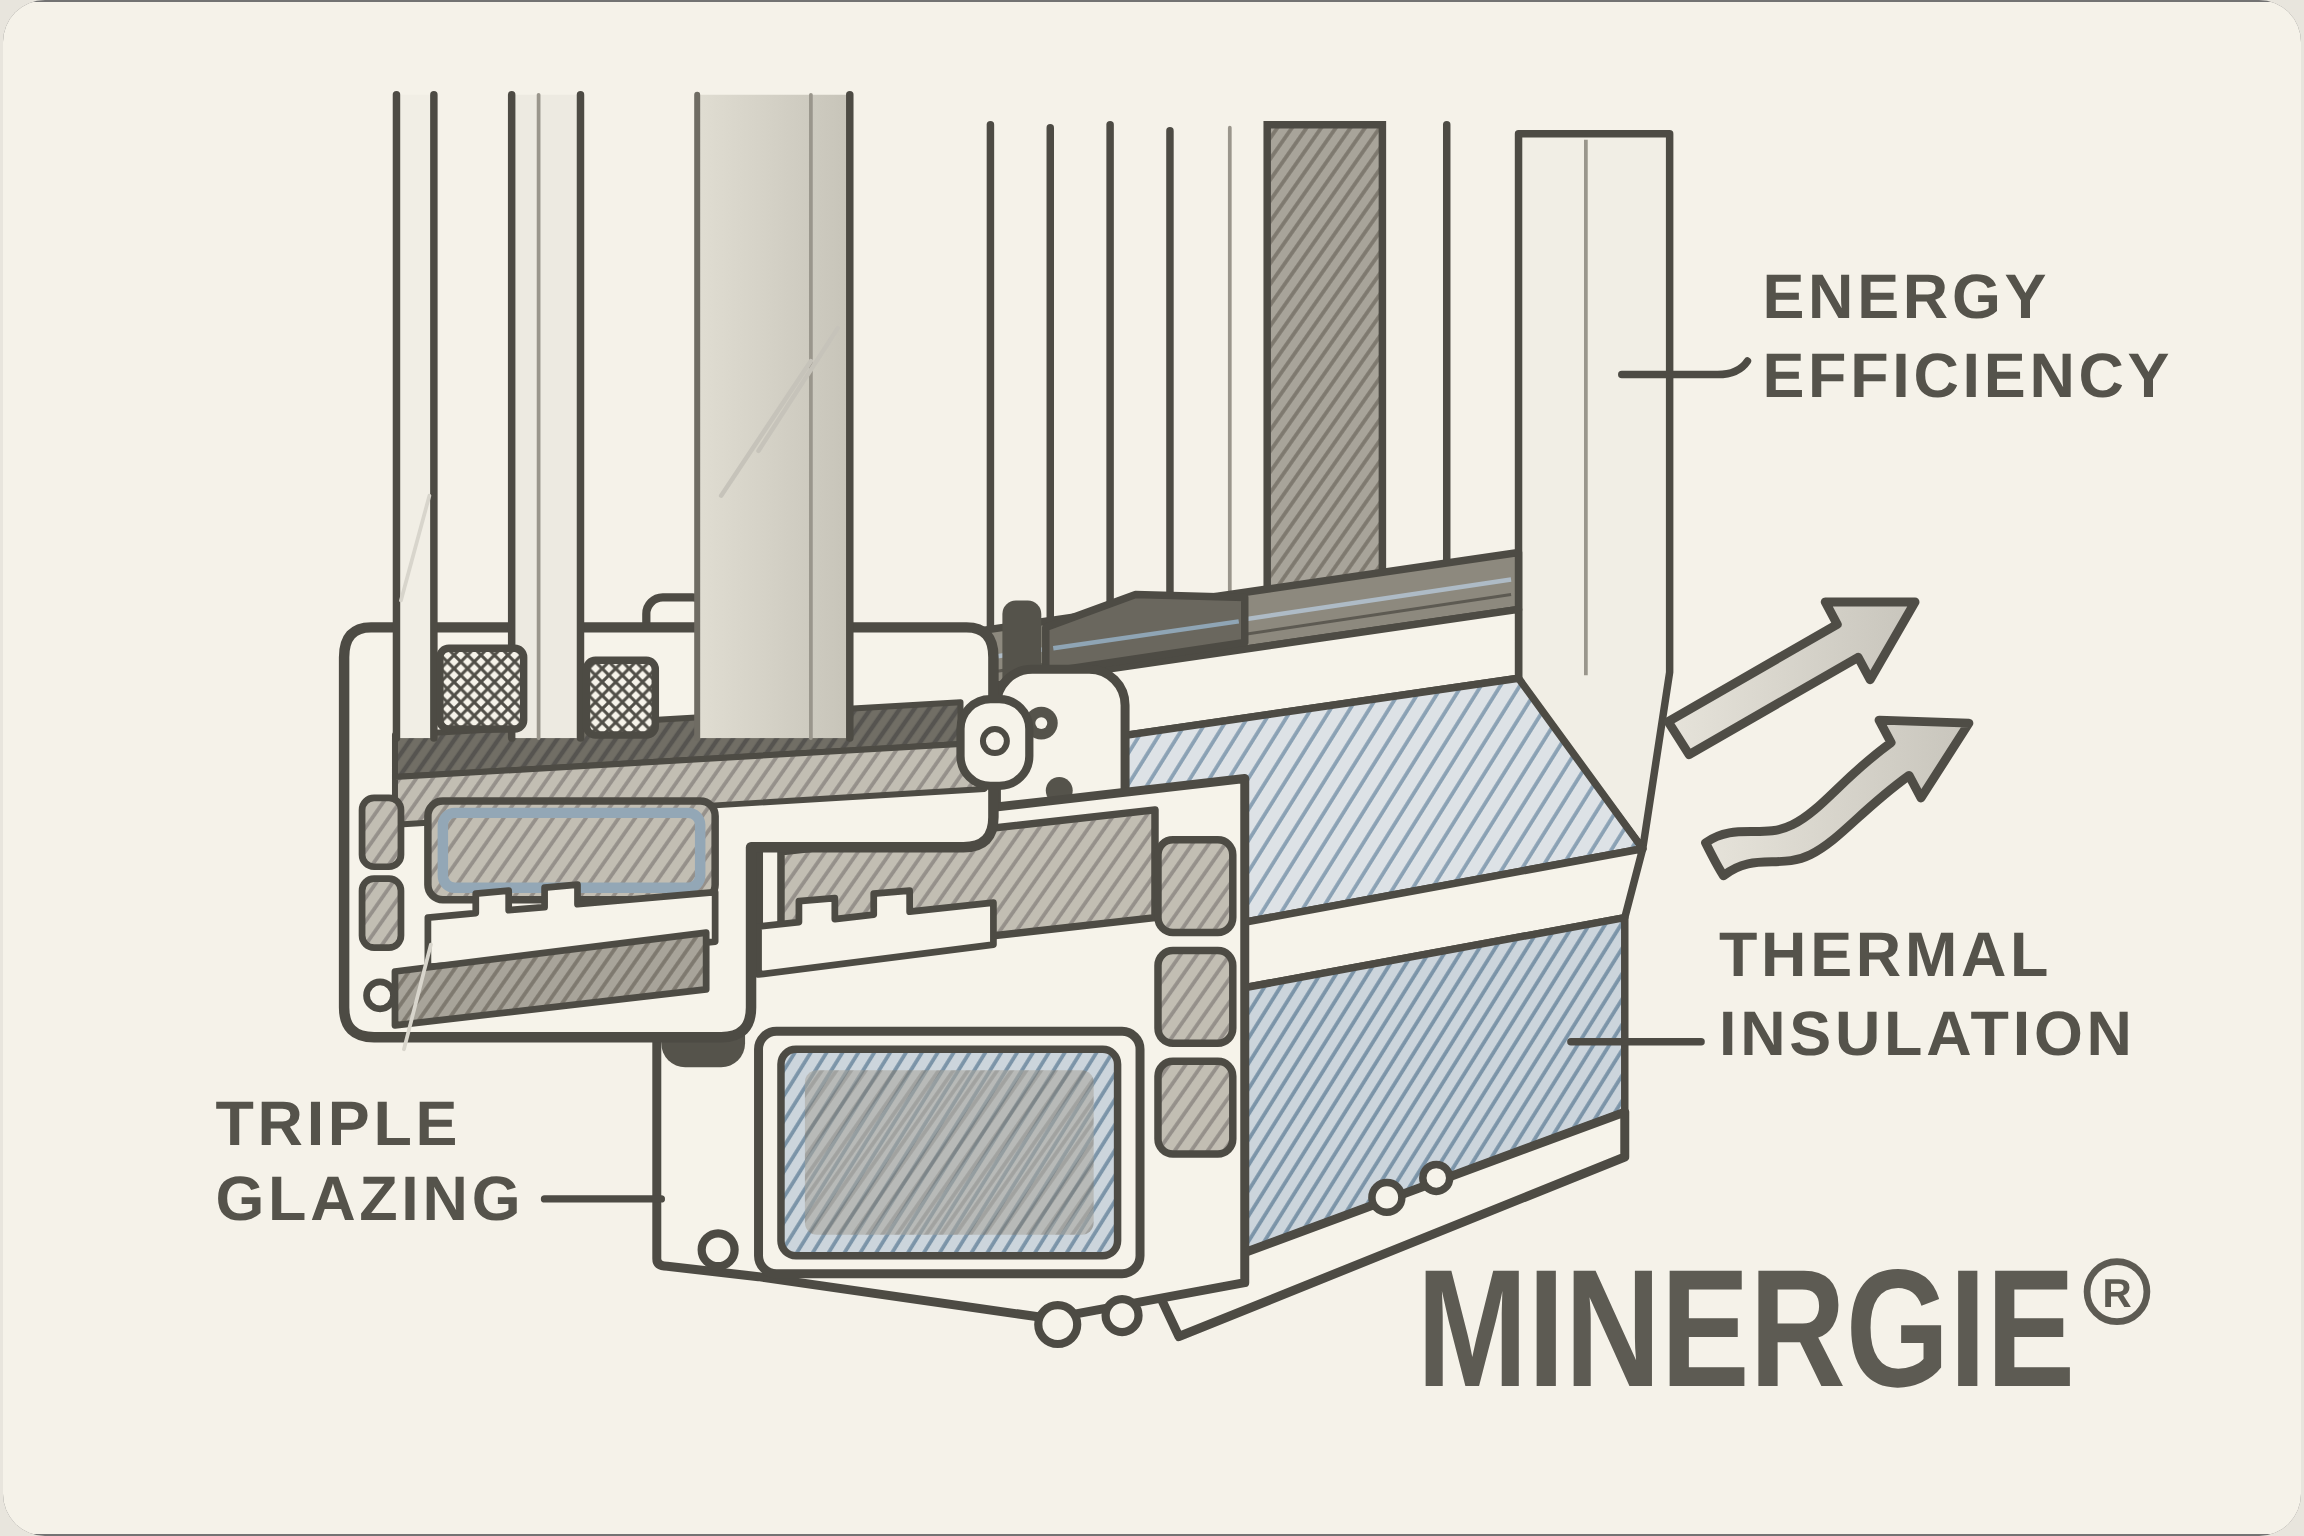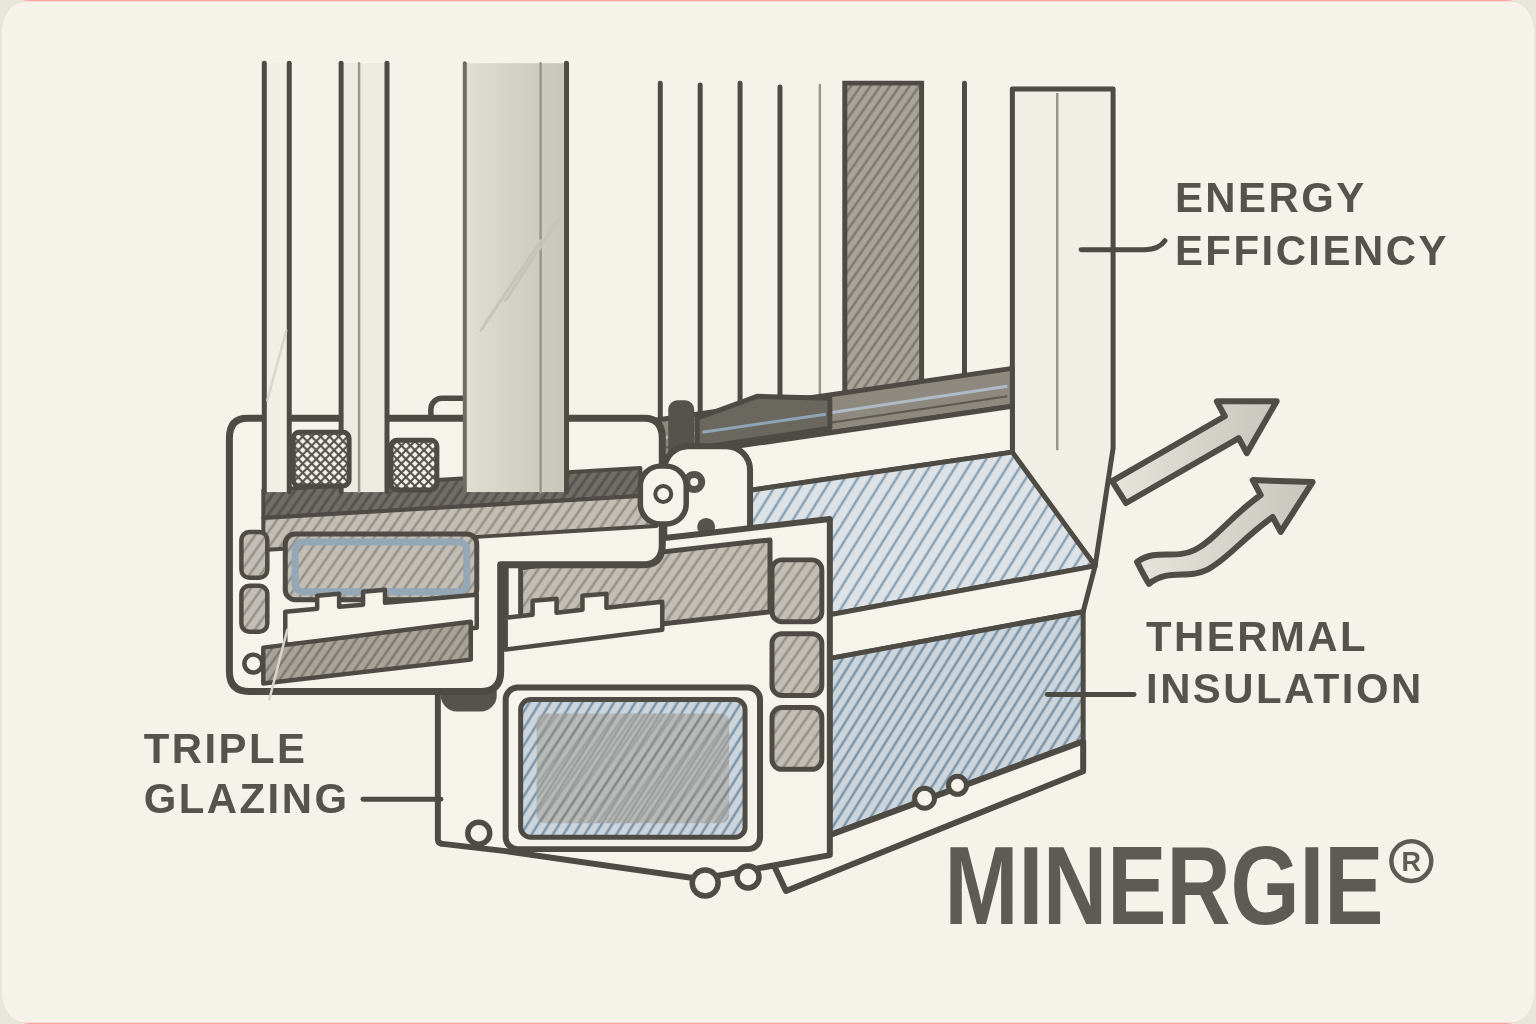--- a/index.html
+++ b/index.html
@@ -1,20 +1,20 @@
 <!DOCTYPE html>
 <html><head>
 <meta charset="utf-8">
 <style>
   html,body{margin:0;padding:0;background:#e8e5dd;}
   .stage{
     position:relative;
     width:1532px;height:1024px;
     margin:0 auto;
-    background:#fca5a5;
+    background:#737373;
     overflow:hidden;
     font-family:"Liberation Sans", sans-serif;
     border-radius:28px;
   }
   svg{display:block;width:100%;height:100%;}
   .callout-text{
     font-family:"Liberation Sans", sans-serif;
     font-weight:bold;
     font-size:42px;
     letter-spacing:2.5px;

